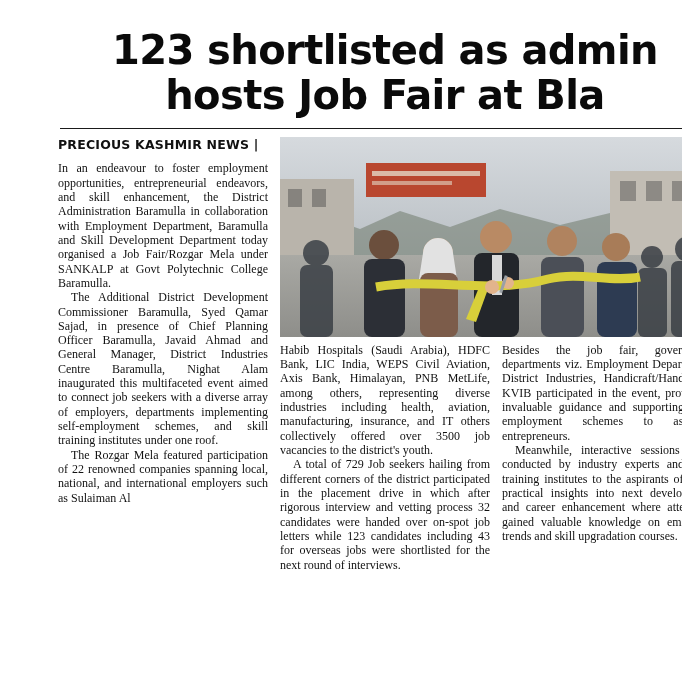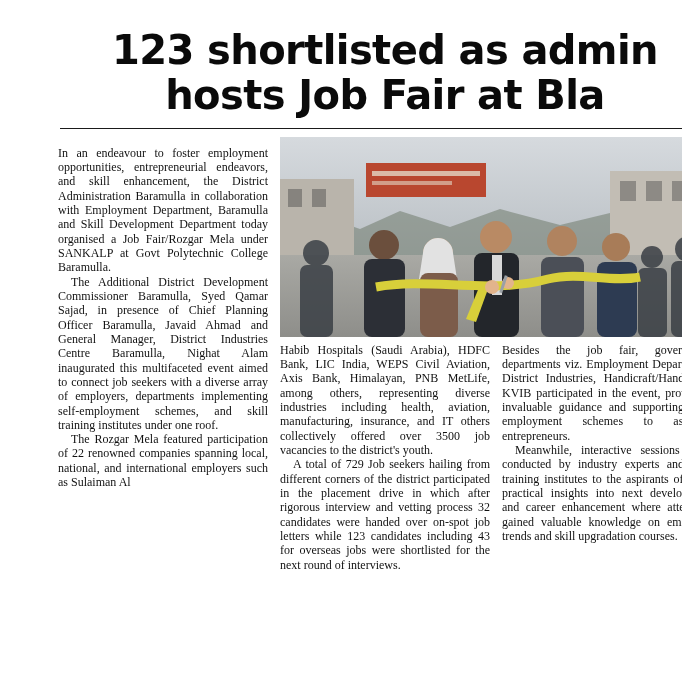--- a/index.html
+++ b/index.html
@@ -97,20 +97,21 @@
 <div class="page">
 
   <h1 class="headline">123 shortlisted as admin hosts Job Fair at Bla</h1>
 
   <hr class="rule">
 
   <div class="body-area">
 
     <div class="col">
       <div class="byline">
+        <div>PRECIOUS KASHMIR NEWS |</div>
       </div>
       <p class="para first">In an endeavour to foster employment opportunities, entrepreneurial endeavors, and skill enhancement, the District Administration Baramulla in collaboration with Employment Department, Baramulla and Skill Development Department today organised a Job Fair/Rozgar Mela under SANKALP at Govt Polytechnic College Baramulla.</p>
       <p class="para">The Additional District Development Commissioner Baramulla, Syed Qamar Sajad, in presence of Chief Planning Officer Baramulla, Javaid Ahmad and General Manager, District Industries Centre Baramulla, Nighat Alam inaugurated this multifaceted event aimed to connect job seekers with a diverse array of employers, departments implementing self-employment schemes, and skill training institutes under one roof.</p>
       <p class="para">The Rozgar Mela featured participation of 22 renowned companies spanning local, national, and international employers such as Sulaiman Al</p>
     </div>
 
     <div class="right-block">
 
       <div class="photo-wrap">
         <svg class="photo" viewBox="0 0 434 200" preserveAspectRatio="none">

